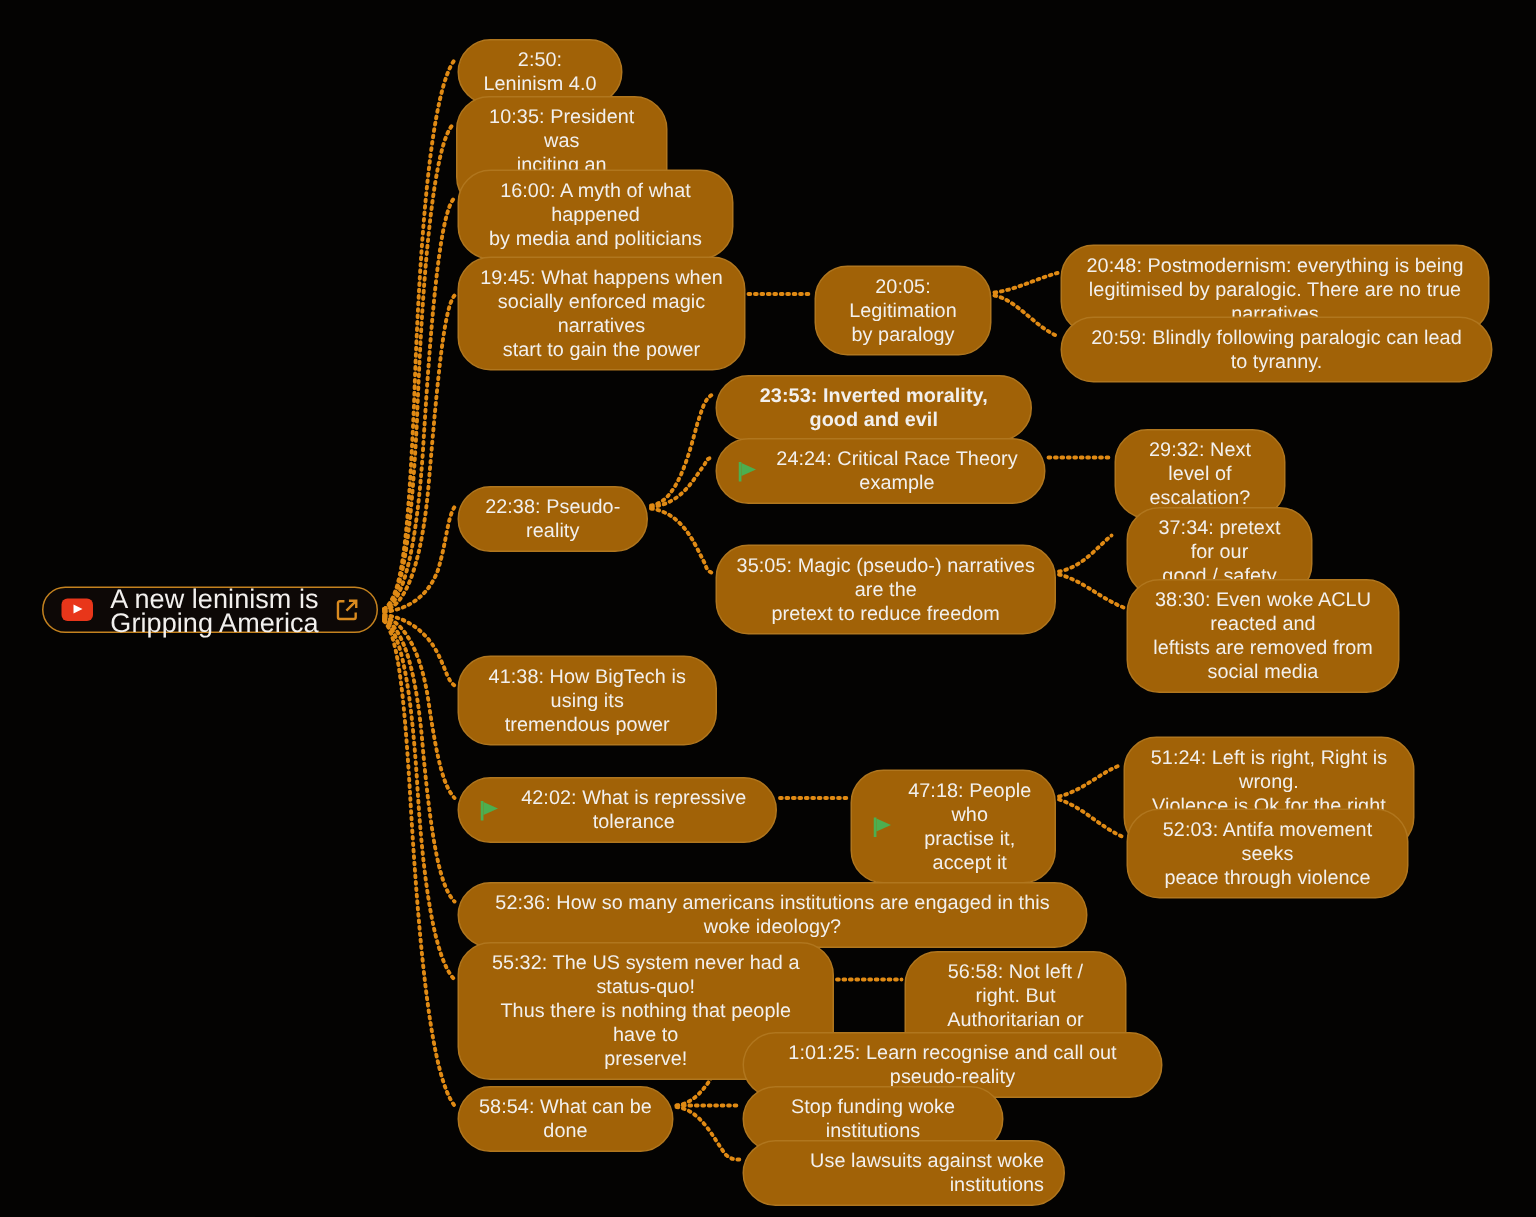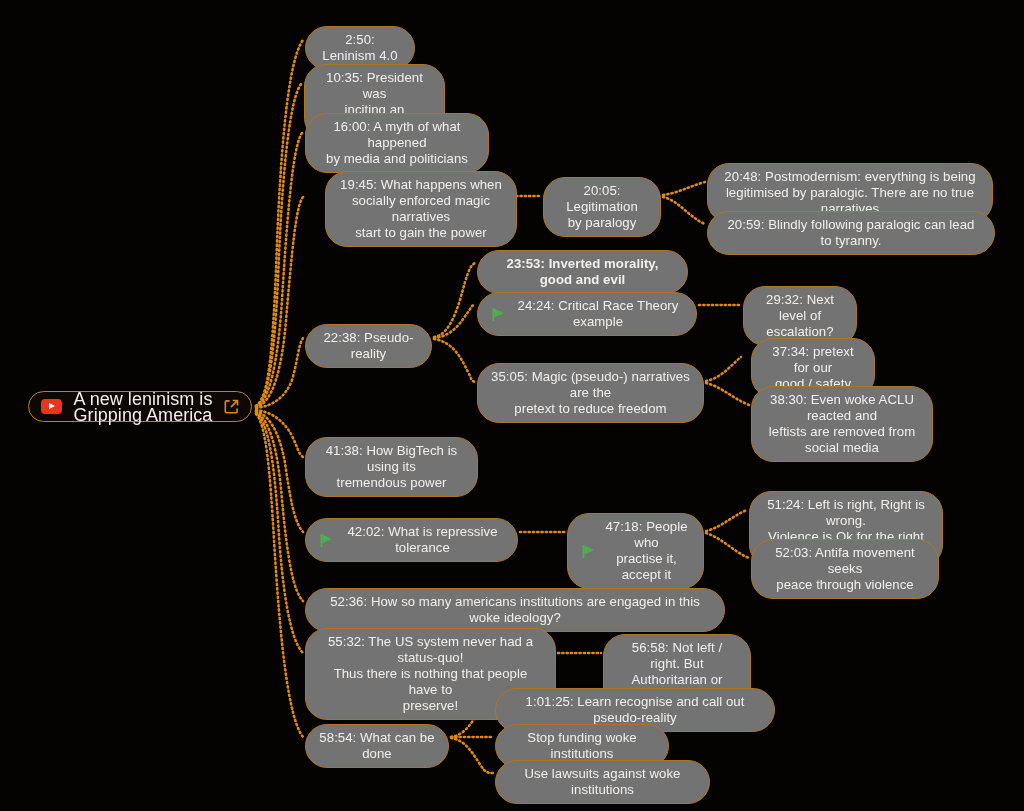--- a/index.html
+++ b/index.html
@@ -25,21 +25,21 @@
   }
   .node {
     position: absolute;
     box-sizing: border-box;
     display: flex;
     align-items: center;
     justify-content: center;
     gap: 7px;
     border: 1.3px solid #b0761e;
     border-radius: 22px;
-    background: #737373;
+    background: #a16207;
     color: #f2f0ee;
     font-size: 13.2px;
     line-height: 16px;
     text-align: center;
     padding: 5px 13px;
     letter-spacing: 0.05px;
     white-space: pre-line;
   }
   .node.root {
     border-color: #c4821f;
@@ -106,21 +106,21 @@
   <div id="node-layer">
       <div class="node root" style="left: 28px; top: 391px; width: 224px; height: 31px;"><span class="yt-icon"></span><span class="node-label">A new leninism is Gripping America</span><svg width="15" height="15" viewBox="0 0 16 16" class="ext-icon">
           <path d="M6 2 H2.6 A1.2 1.2 0 0 0 1.4 3.2 V13.4 A1.2 1.2 0 0 0 2.6 14.6 H12.8 A1.2 1.2 0 0 0 14 13.4 V10" fill="none" stroke="#d98a1f" stroke-width="1.7"></path>
           <path d="M9.2 1.6 H14.4 V6.8 M14.2 1.8 L7.4 8.6" fill="none" stroke="#d98a1f" stroke-width="1.7"></path>
         </svg></div>
       <div class="node" style="left: 305px; top: 26px; width: 110px; min-height: 27px;"><span class="node-label">2:50: Leninism 4.0</span></div>
       <div class="node" style="left: 304px; top: 64px; width: 141px; min-height: 39px;"><span class="node-label">10:35: President was
 inciting an insurrection?</span></div>
       <div class="node" style="left: 305px; top: 113px; width: 184px; min-height: 39px; text-align: center;"><span class="node-label">16:00: A myth of what happened
 by media and politicians</span></div>
-      <div class="node" style="left: 305px; top: 171px; width: 192px; min-height: 51px; margin-left: 20px;"><span class="node-label">19:45: What happens when
+      <div class="node" style="left: 305px; top: 171px; width: 192px; min-height: 51px;"><span class="node-label">19:45: What happens when
 socially enforced magic narratives
 start to gain the power</span></div>
       <div class="node" style="left: 543px; top: 177px; width: 118px; min-height: 39px;"><span class="node-label">20:05: Legitimation
 by paralogy</span></div>
       <div class="node" style="left: 707px; top: 163px; width: 286px; min-height: 39px;"><span class="node-label">20:48: Postmodernism: everything is being
 legitimised by paralogic. There are no true narratives</span></div>
       <div class="node" style="left: 707px; top: 211px; width: 288px; min-height: 27px;"><span class="node-label">20:59: Blindly following paralogic can lead to tyranny.</span></div>
       <div class="node" style="left: 305px; top: 324px; width: 127px; min-height: 27px;"><span class="node-label">22:38: Pseudo-reality</span></div>
       <div class="node" style="left: 477px; top: 250px; width: 211px; min-height: 27px; font-weight: bold;"><span class="node-label">23:53: Inverted morality, good and evil</span></div>
       <div class="node" style="left: 477px; top: 292px; width: 220px; min-height: 27px;"><svg width="15" height="15" viewBox="0 0 15 15" class="flag-icon">
@@ -152,15 +152,15 @@
 peace through violence</span></div>
       <div class="node" style="left: 305px; top: 588px; width: 420px; min-height: 27px;"><span class="node-label">52:36: How so many americans institutions are engaged in this woke ideology?</span></div>
       <div class="node" style="left: 305px; top: 628px; width: 251px; min-height: 51px;"><span class="node-label">55:32: The US system never had a status-quo!
 Thus there is nothing that people have to
 preserve!</span></div>
       <div class="node" style="left: 603px; top: 634px; width: 148px; min-height: 39px;"><span class="node-label">56:58: Not left / right. But
 Authoritarian or Free!</span></div>
       <div class="node" style="left: 305px; top: 724px; width: 144px; min-height: 27px;"><span class="node-label">58:54: What can be done</span></div>
       <div class="node" style="left: 495px; top: 688px; width: 280px; min-height: 25px;"><span class="node-label">1:01:25: Learn recognise and call out pseudo-reality</span></div>
       <div class="node" style="left: 495px; top: 724px; width: 174px; min-height: 25px;"><span class="node-label">Stop funding woke institutions</span></div>
-      <div class="node" style="left: 495px; top: 760px; width: 215px; min-height: 25px;"><span class="node-label">Use lawsuits against woke institutions</span></div>
+      <div class="node" style="left: 495px; top: 760px; width: 215px; min-height: 25px; text-align: right;"><span class="node-label">Use lawsuits against woke institutions</span></div>
     </div>
 </div>
 
 </body></html>

